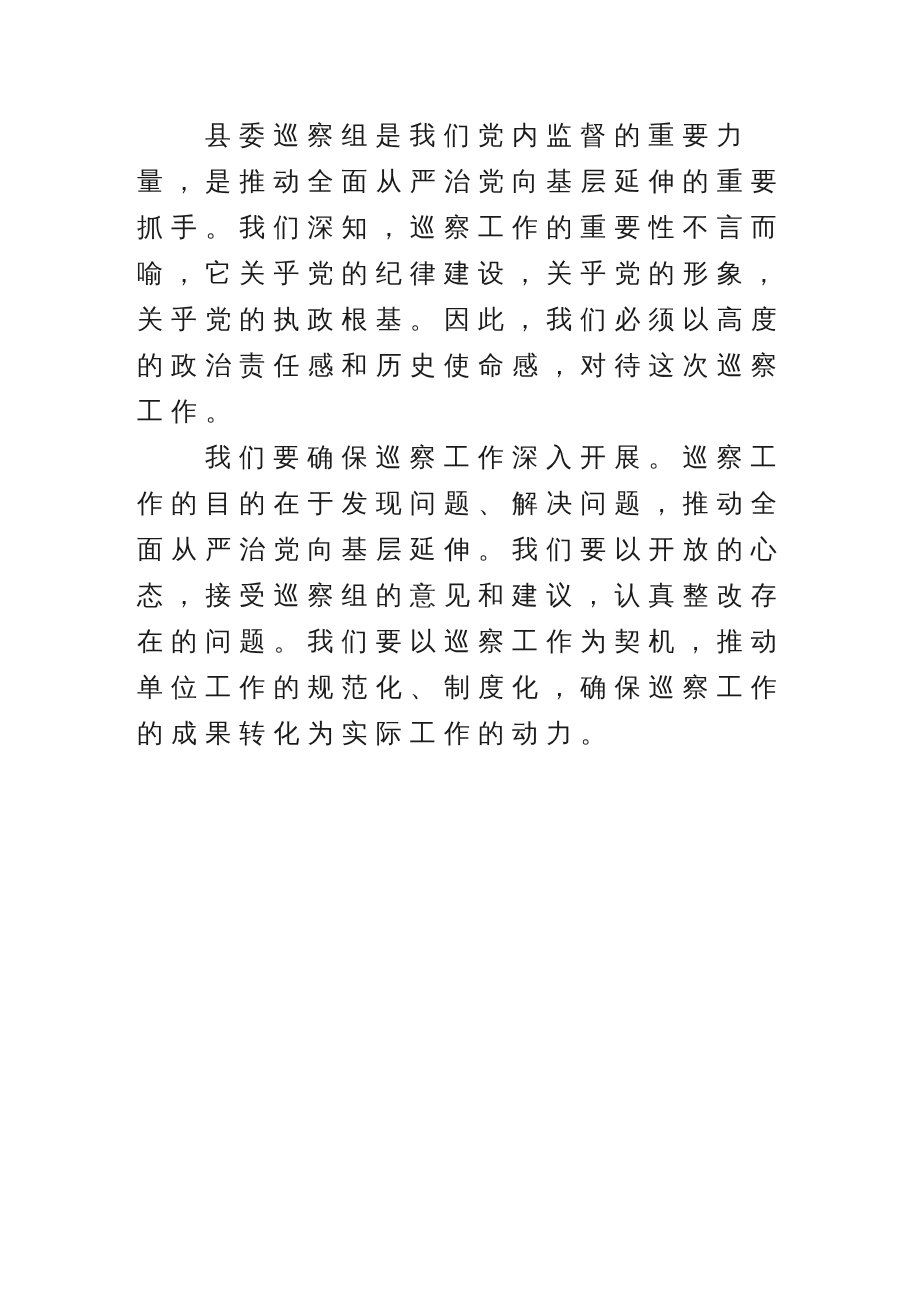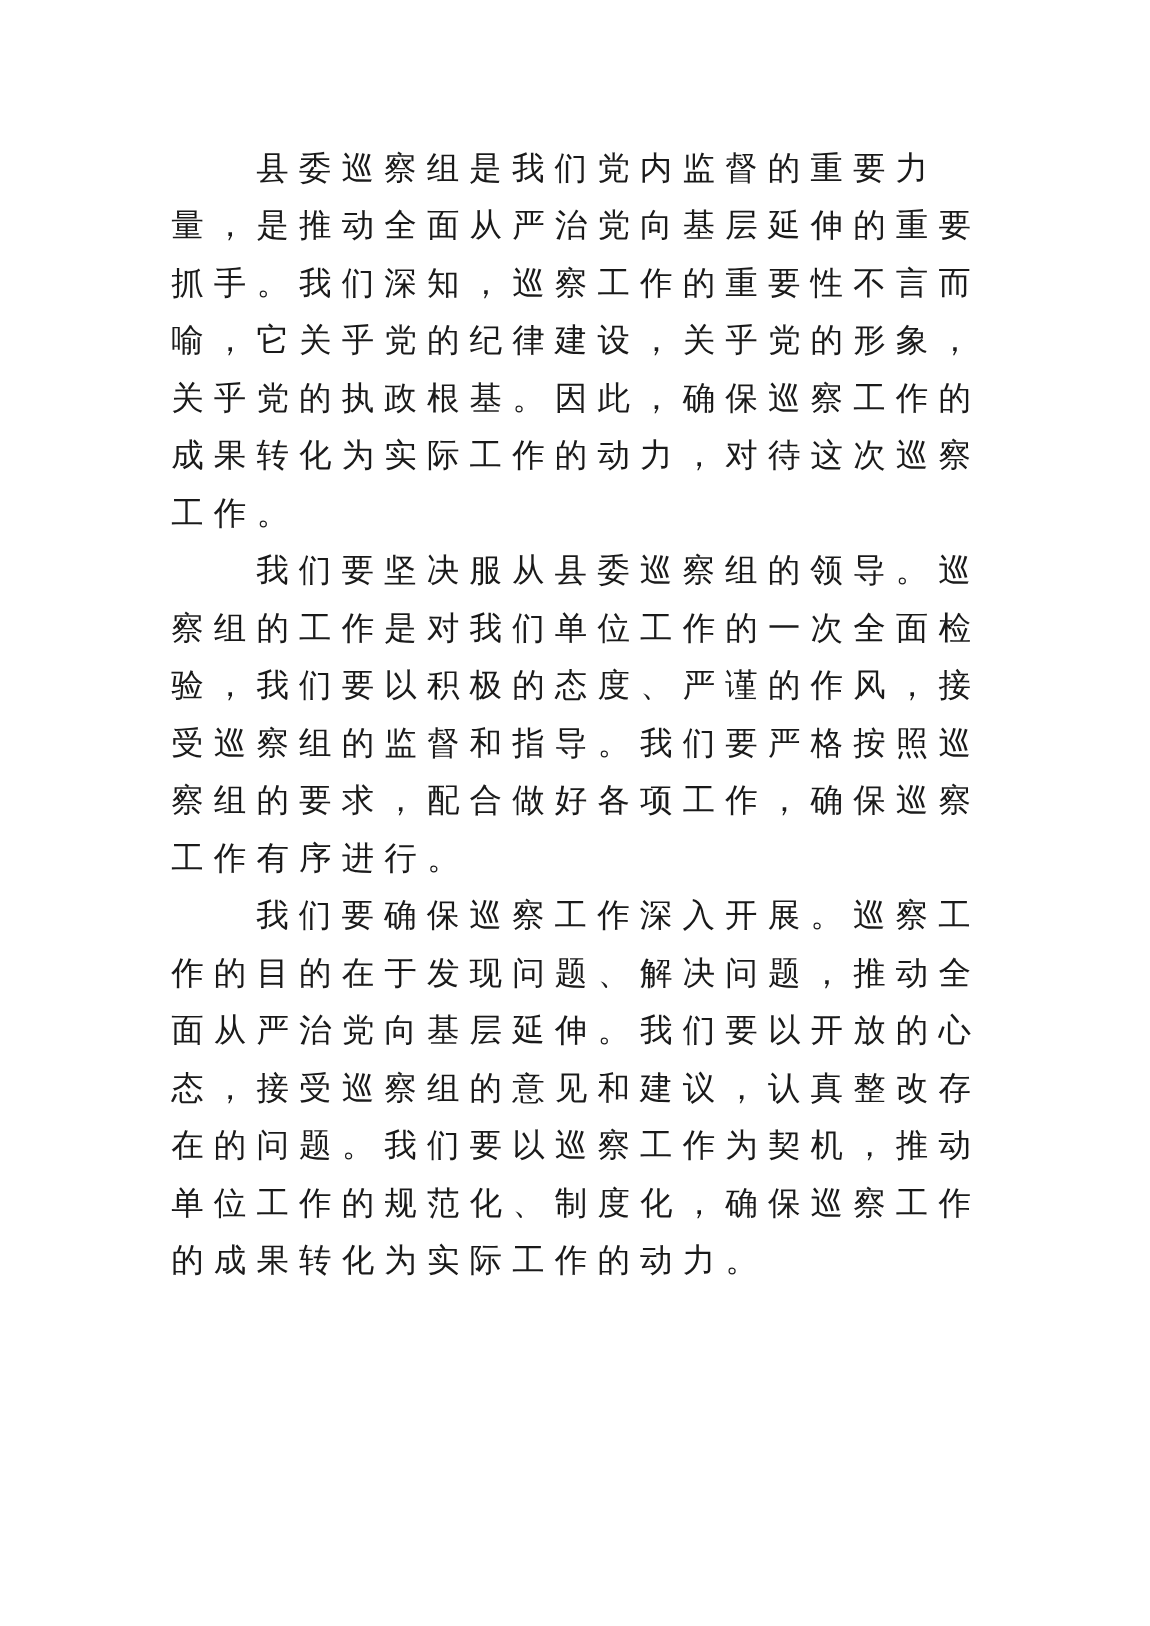--- a/index.html
+++ b/index.html
@@ -29,17 +29,16 @@
     color: #1a1a1a;
     text-indent: 68px;
     word-break: break-all;
     text-align: left;
   }
 </style>
 </head>
 <body>
 
 <div class="page">
-  <p class="para">县委巡察组是我们党内监督的重要力量，是推动全面从严治党向基层延伸的重要抓手。我们深知，巡察工作的重要性不言而喻，它关乎党的纪律建设，关乎党的形象，关乎党的执政根基。因此，确保巡察工作的成果转化为实际工作的动力，对待这次巡察工作。</p>
-  <p class="para">我们要坚决服从县委巡察组的领导。巡察组的工作是对我们单位工作的一次全面检验，我们要以积极的态度、严谨的作风，接受巡察组的监督和指导。我们要严格按照巡察组的要求，配合做好各项工作，确保巡察工作有序进行。</p>
+  <p class="para">县委巡察组是我们党内监督的重要力量，是推动全面从严治党向基层延伸的重要抓手。我们深知，巡察工作的重要性不言而喻，它关乎党的纪律建设，关乎党的形象，关乎党的执政根基。因此，我们必须以高度的政治责任感和历史使命感，对待这次巡察工作。</p>
   <p class="para">我们要确保巡察工作深入开展。巡察工作的目的在于发现问题、解决问题，推动全面从严治党向基层延伸。我们要以开放的心态，接受巡察组的意见和建议，认真整改存在的问题。我们要以巡察工作为契机，推动单位工作的规范化、制度化，确保巡察工作的成果转化为实际工作的动力。</p>
 
 </div>
 
 </body></html>

